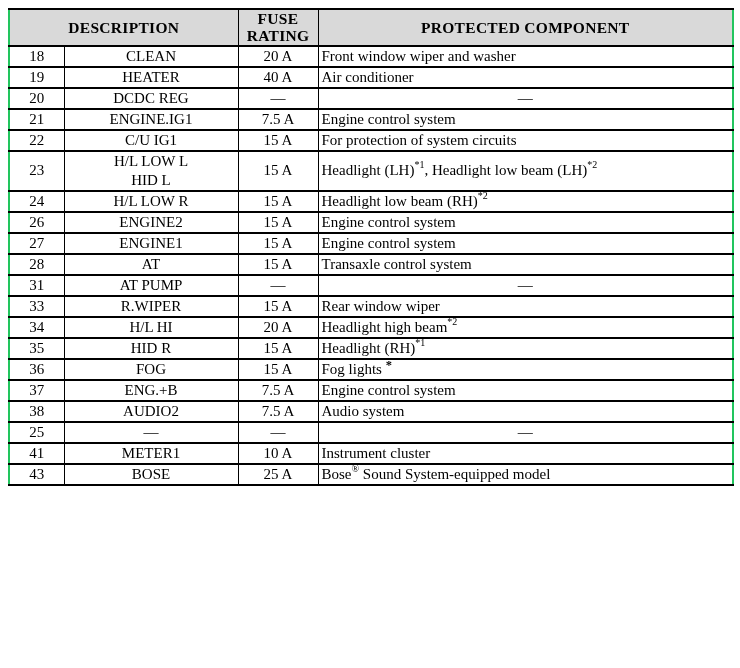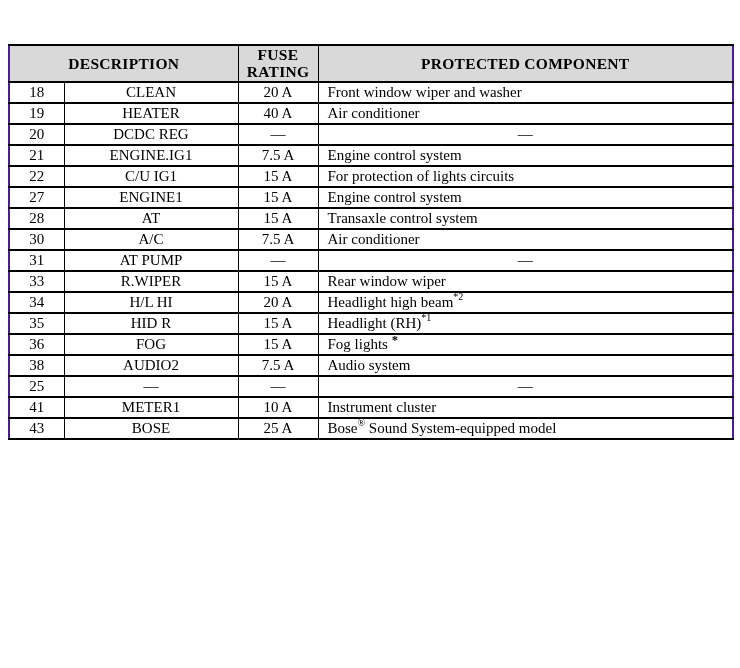--- a/index.html
+++ b/index.html
@@ -10,22 +10,21 @@
     background: #ffffff;
     color: #000000;
     font-family: "Liberation Serif", "DejaVu Serif", serif;
     overflow: hidden;
   }
   .page { padding: 8px; }
   table.fuse {
     border-collapse: collapse;
     table-layout: fixed;
     width: 724px;
-    border: 2px solid #4c1d95;
-    margin-top: 36px;
+    border: 2px solid #22c55e;
   }
   th, td {
     border: 2px solid #000;
     border-left-width: 1.5px;
     border-right-width: 1.5px;
     padding: 0;
     overflow: hidden;
   }
   thead th {
     background: var(--header-bg, #d9d9d9);
@@ -40,21 +39,21 @@
   tbody td {
     font-size: 15px;
     height: 21px;
     line-height: 1.26;
     text-align: center;
     vertical-align: middle;
     white-space: nowrap;
   }
   td.c-comp {
     text-align: left;
-    padding-left: 9px;
+    padding-left: 3px;
   }
   td.c-comp.center {
     text-align: center;
     padding-left: 0;
   }
   .sup {
     font-size: 10px;
     vertical-align: top;
     position: relative;
     top: -1px;
@@ -108,39 +107,51 @@
         <tr>
           <td class="c-no">21</td>
           <td class="c-desc">ENGINE.IG1</td>
           <td class="c-rating">7.5 A</td>
           <td class="c-comp">Engine control system</td>
         </tr>
         <tr>
           <td class="c-no">22</td>
           <td class="c-desc">C/U IG1</td>
           <td class="c-rating">15 A</td>
-          <td class="c-comp">For protection of lights circuits</td>
+          <td class="c-comp">For protection of system circuits</td>
+        </tr>
+        <tr>
+          <td class="c-no">23</td>
+          <td class="c-desc">H/L LOW L<br>HID L</td>
+          <td class="c-rating">15 A</td>
+          <td class="c-comp">Headlight (LH)<span class="sup">*1</span>, Headlight low beam (LH)<span class="sup">*2</span></td>
+        </tr>
+        <tr>
+          <td class="c-no">24</td>
+          <td class="c-desc">H/L LOW R</td>
+          <td class="c-rating">15 A</td>
+          <td class="c-comp">Headlight low beam (RH)<span class="sup">*2</span></td>
+        </tr>
+        <tr>
+          <td class="c-no">26</td>
+          <td class="c-desc">ENGINE2</td>
+          <td class="c-rating">15 A</td>
+          <td class="c-comp">Engine control system</td>
         </tr>
         <tr>
           <td class="c-no">27</td>
           <td class="c-desc">ENGINE1</td>
           <td class="c-rating">15 A</td>
           <td class="c-comp">Engine control system</td>
         </tr>
         <tr>
           <td class="c-no">28</td>
           <td class="c-desc">AT</td>
           <td class="c-rating">15 A</td>
           <td class="c-comp">Transaxle control system</td>
-        </tr>
-        <tr>
-          <td class="c-no">30</td>
-          <td class="c-desc">A/C</td>
-          <td class="c-rating">7.5 A</td>
-          <td class="c-comp">Air conditioner</td>
         </tr>
         <tr>
           <td class="c-no">31</td>
           <td class="c-desc">AT PUMP</td>
           <td class="c-rating">—</td>
           <td class="c-comp center">—</td>
         </tr>
         <tr>
           <td class="c-no">33</td>
           <td class="c-desc">R.WIPER</td>
@@ -157,20 +168,26 @@
           <td class="c-no">35</td>
           <td class="c-desc">HID R</td>
           <td class="c-rating">15 A</td>
           <td class="c-comp">Headlight (RH)<span class="sup">*1</span></td>
         </tr>
         <tr>
           <td class="c-no">36</td>
           <td class="c-desc">FOG</td>
           <td class="c-rating">15 A</td>
           <td class="c-comp">Fog lights <span class="sup bold">*</span></td>
+        </tr>
+        <tr>
+          <td class="c-no">37</td>
+          <td class="c-desc">ENG.+B</td>
+          <td class="c-rating">7.5 A</td>
+          <td class="c-comp">Engine control system</td>
         </tr>
         <tr>
           <td class="c-no">38</td>
           <td class="c-desc">AUDIO2</td>
           <td class="c-rating">7.5 A</td>
           <td class="c-comp">Audio system</td>
         </tr>
         <tr>
           <td class="c-no">25</td>
           <td class="c-desc">—</td>

